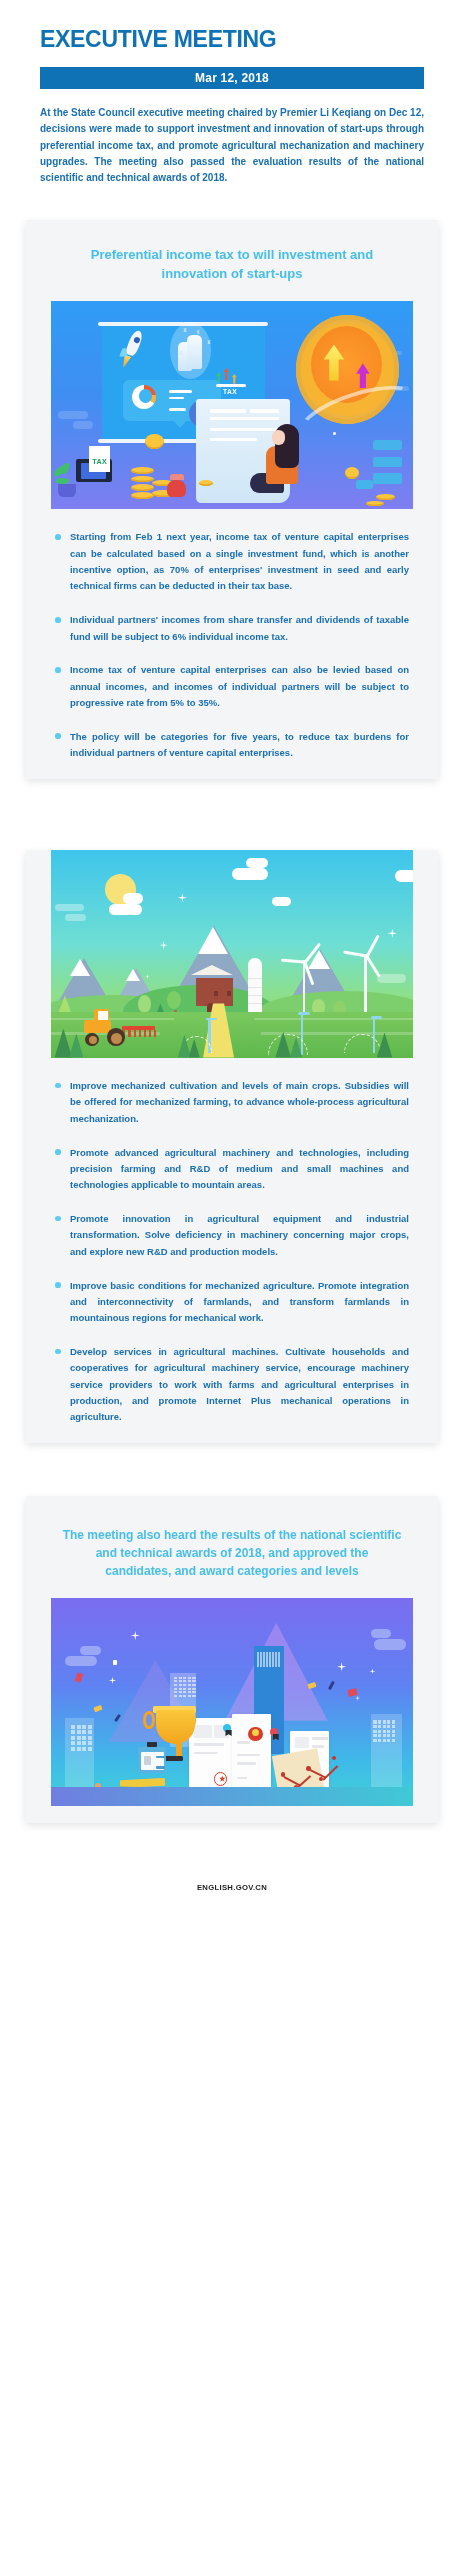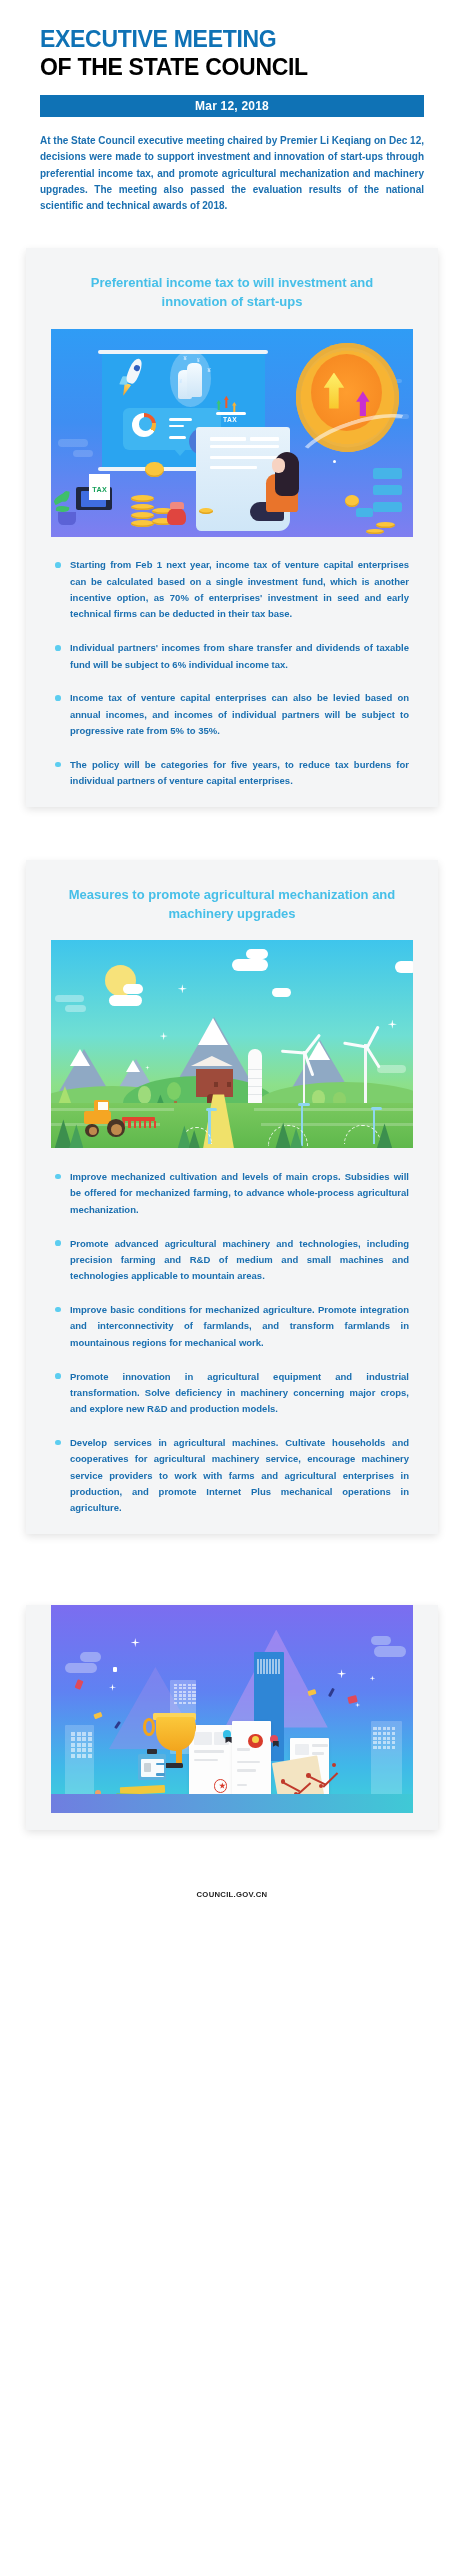--- a/index.html
+++ b/index.html
@@ -529,21 +529,20 @@
     background:linear-gradient(90deg,#6f7ee0,#3fc9d6);
   }
 </style>
 </head>
 <body>
 
 <div class="page">
 
   <div class="masthead">
     <div class="title-line title-line-1">EXECUTIVE MEETING</div>
-    <div class="title-line title-line-2">OF THE STATE COUNCIL</div>
 
     <div class="date-bar">
       <span class="date-bar-text">Mar 12, 2018</span>
     </div>
   </div>
 
   <div class="intro">At the State Council executive meeting chaired by Premier Li Keqiang on Dec 12, decisions were made to support investment and innovation of start-ups through preferential income tax, and promote agricultural mechanization and machinery upgrades. The meeting also passed the evaluation results of the national scientific and technical awards of 2018.</div>
 
   <div class="card-spacer-top"></div>
 
@@ -664,21 +663,20 @@
       <div class="bullet">
         <span class="bullet-dot"></span>
         <span class="bullet-text">The policy will be categories for five years, to reduce tax burdens for individual partners of venture capital enterprises.</span>
       </div>
     </div>
   </div>
 
   <div class="card-spacer-mid"></div>
 
   <div class="card">
-    <div class="card-title">Measures to promote agricultural mechanization and machinery upgrades</div>
 
     <div class="illus-wrap">
       <div class="illus ill2">
         <div class="ill2-sky"></div>
 
         <div class="sun"></div>
         <div class="cloud" style="left:16%;top:26%;width:33px;height:11.3px;"></div>
         <div class="cloud" style="left:20%;top:21%;width:19.6px;height:10.3px;"></div>
         <div class="cloud" style="left:50%;top:9%;width:36px;height:11.3px;"></div>
         <div class="cloud" style="left:54%;top:4%;width:21.6px;height:10.3px;"></div>
@@ -802,36 +800,37 @@
       <div class="bullet">
         <span class="bullet-dot"></span>
         <span class="bullet-text">Improve mechanized cultivation and levels of main crops. Subsidies will be offered for mechanized farming, to advance whole-process agricultural mechanization.</span>
       </div>
       <div class="bullet">
         <span class="bullet-dot"></span>
         <span class="bullet-text">Promote advanced agricultural machinery and technologies, including precision farming and R&amp;D of medium and small machines and technologies applicable to mountain areas.</span>
       </div>
       <div class="bullet">
         <span class="bullet-dot"></span>
-        <span class="bullet-text">Improve basic conditions for mechanized agriculture. Promote integration and interconnectivity of farmlands, and transform farmlands in mountainous regions for mechanical work.</span>
+        <span class="bullet-text">Promote innovation in agricultural equipment and industrial transformation. Solve deficiency in machinery concerning major crops, and explore new R&amp;D and production models.</span>
       </div>
       <div class="bullet">
         <span class="bullet-dot"></span>
-        <span class="bullet-text">Promote innovation in agricultural equipment and industrial transformation. Solve deficiency in machinery concerning major crops, and explore new R&amp;D and production models.</span>
+        <span class="bullet-text">Improve basic conditions for mechanized agriculture. Promote integration and interconnectivity of farmlands, and transform farmlands in mountainous regions for mechanical work.</span>
       </div>
       <div class="bullet">
         <span class="bullet-dot"></span>
         <span class="bullet-text">Develop services in agricultural machines. Cultivate households and cooperatives for agricultural machinery service, encourage machinery service providers to work with farms and agricultural enterprises in production, and promote Internet Plus mechanical operations in agriculture.</span>
       </div>
     </div>
   </div>
 
   <div class="card-spacer-mid"></div>
 
   <div class="card">
+    <div class="card-title small">The meeting also heard the results of the national scientific and technical awards of 2018, and approved the candidates, and award categories and levels</div>
 
     <div class="illus-wrap">
       <div class="illus ill3">
         <div class="ill3-bg"></div>
 
         <div class="mtn-soft" style="left:48%;top:12%;width:103px;height:98px;"></div>
         <div class="mtn-soft2" style="left:16%;top:30%;width:93px;height:82px;"></div>
 
         <div class="cloud" style="left:4%;top:28%;width:32px;height:10.3px;"></div>
         <div class="cloud" style="left:8%;top:23%;width:20.6px;height:9.3px;"></div>
@@ -1011,17 +1010,17 @@
 
         <div class="doc-block" style="left:11%;top:92%;width:9.3px;height:13.4px;background:#e8814a;border-radius:4.1px 4.1px 0 0;"></div>
         <div class="doc-block" style="left:12.2%;top:89%;width:6.2px;height:6.7px;background:#f0a06a;border-radius:50%;"></div>
 
         <div class="ground"></div>
       </div>
     </div>
   </div>
 
   <div class="footer">
-    <span class="footer-text">COUNCIL.GOV.CN</span>
+    <span class="footer-text">ENGLISH.GOV.CN</span>
   </div>
 
 </div>
 
 
 </body></html>

